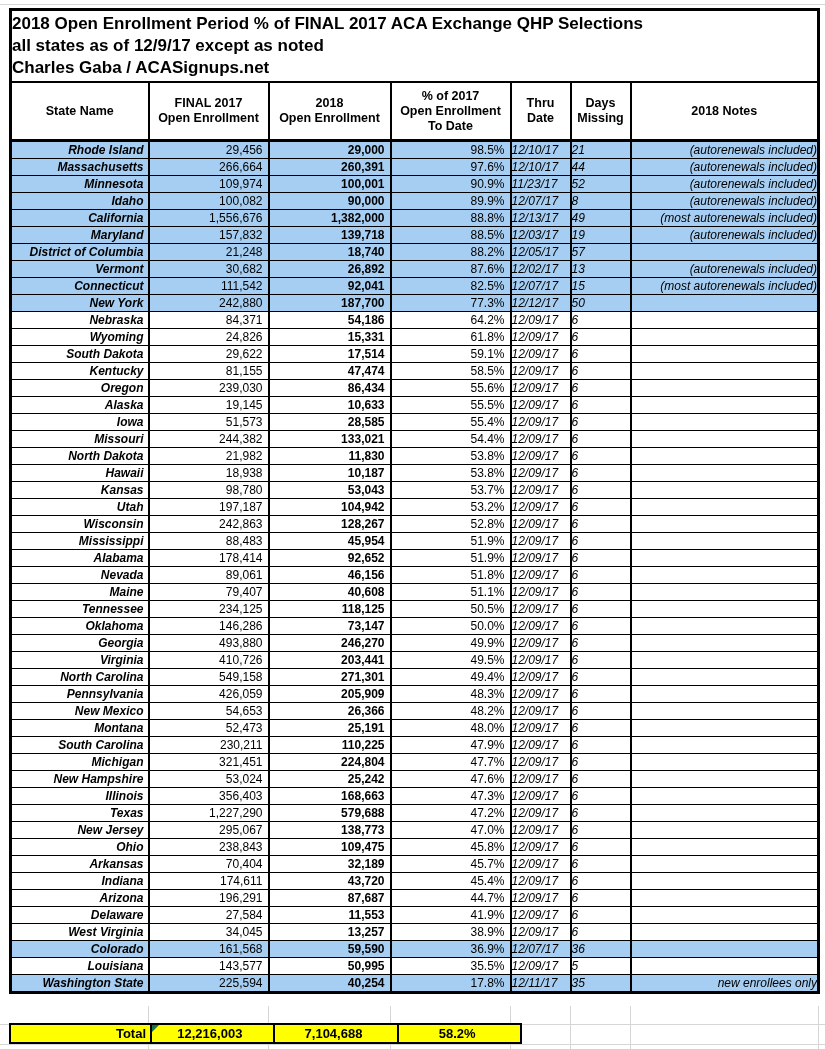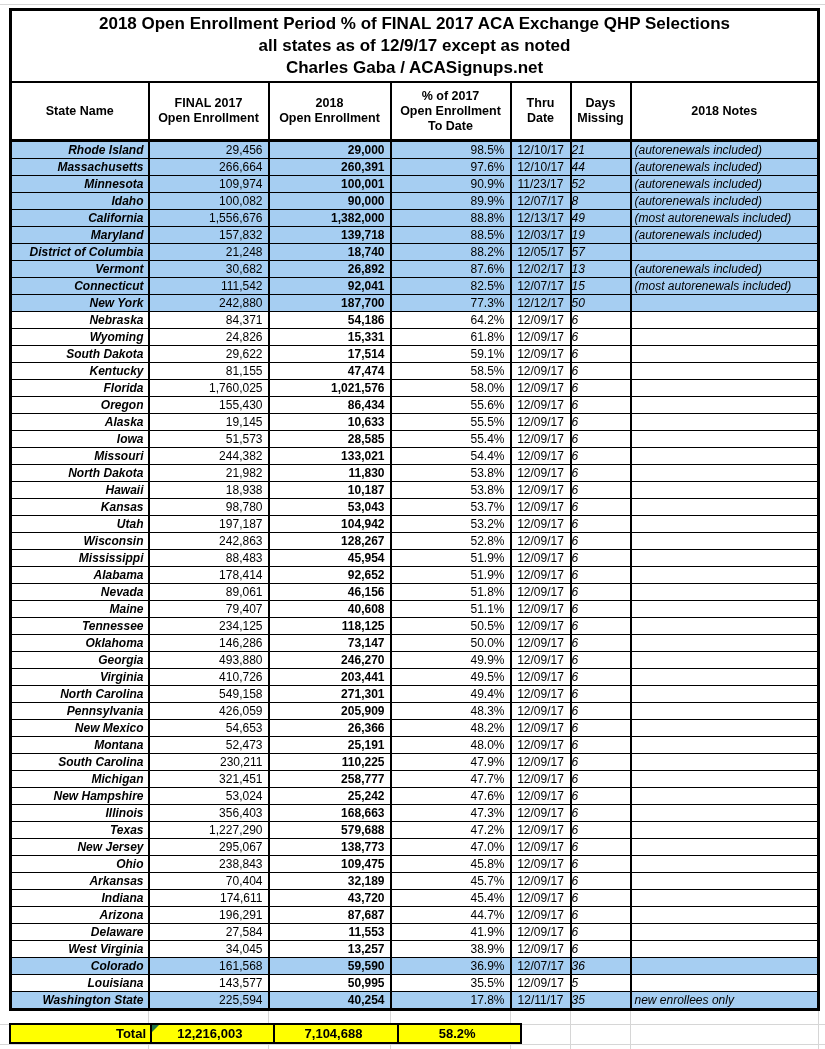--- a/index.html
+++ b/index.html
@@ -6,29 +6,29 @@
   body{width:825px;height:1049px;overflow:hidden;font-family:"Liberation Sans",sans-serif;color:#000;}
   .sheet{position:relative;width:825px;height:1049px;background:#fff;}
   
   .gridlines div{position:absolute;background:#d6d6d6;z-index:0;}
   .gl-v{width:1px;top:1006px;height:43px;}
   .gl-h{height:1px;left:0;width:825px;}
   
   table{border-collapse:collapse;table-layout:fixed;position:absolute;z-index:1;background:#fff;}
   .main-table{top:8px;left:9px;width:811px;border:3px solid #000;}
   .main-table th,.main-table td{border-left:2px solid #000;border-right:2px solid #000;border-top:1px solid #000;border-bottom:1px solid #000;overflow:hidden;white-space:nowrap;background:#fff;}
-  .title-cell{border-bottom:2px solid #000 !important;text-align:center;font-weight:bold;font-size:17px;line-height:22px;height:66px;padding:2px 0;background:#fff;}
+  .title-cell{border-bottom:2px solid #000 !important;text-align:left;font-weight:bold;font-size:17px;line-height:22px;height:66px;padding:2px 0;background:#fff;}
   .colhead-row th{height:54px;font-size:12.5px;font-weight:bold;text-align:center;vertical-align:middle;white-space:pre-line;line-height:15px;border-bottom:3px solid #000;background:#fff;}
   .main-table td{height:16px;font-size:12px;line-height:16px;padding:0;}
   .col-state{font-weight:bold;text-align:right;padding-right:4px !important;font-style:italic;}
   .col-num{text-align:right;padding-right:5px !important;}
   .col-num.bold{font-weight:bold;}
-  .col-date{text-align:center;}
+  .col-date{font-style:italic;}
   .col-days{font-style:italic;}
-  .col-notes{font-style:italic;text-align:left;padding-left:3px !important;font-size:11.5px;margin-left:7px;}
+  .col-notes{font-style:italic;text-align:right;padding-left:3px !important;font-size:11.5px;margin-left:7px;}
   tr.hl td{background:var(--hl,#A6CEF2);}
   
   .total-table{top:1023px;left:9px;width:513px;border:2px solid #000;}
   .total-table td{border:2px solid #000;background:var(--yellow,#FFFF00);height:15px;font-size:13px;font-weight:bold;line-height:15px;padding:1px 0;}
   .t-label{text-align:right;padding-right:4px !important;}
   .t-num{text-align:center;padding-right:5px !important;position:relative;}
   .flag{position:absolute;top:0;left:0;width:0;height:0;border-top:7px solid var(--flag,#1E7145);border-right:7px solid transparent;}
 </style>
 </head>
 <body>
@@ -203,31 +203,22 @@
         <tr>
           <td class="col-state">Kentucky</td>
           <td class="col-num">81,155</td>
           <td class="col-num bold">47,474</td>
           <td class="col-num">58.5%</td>
           <td class="col-date">12/09/17</td>
           <td class="col-days">6</td>
           <td class="col-notes"></td>
         </tr>
         <tr>
-          <td class="col-state">Florida</td>
-          <td class="col-num">1,760,025</td>
-          <td class="col-num bold">1,021,576</td>
-          <td class="col-num">58.0%</td>
-          <td class="col-date">12/09/17</td>
-          <td class="col-days">6</td>
-          <td class="col-notes"></td>
-        </tr>
-        <tr>
           <td class="col-state">Oregon</td>
-          <td class="col-num">155,430</td>
+          <td class="col-num">239,030</td>
           <td class="col-num bold">86,434</td>
           <td class="col-num">55.6%</td>
           <td class="col-date">12/09/17</td>
           <td class="col-days">6</td>
           <td class="col-notes"></td>
         </tr>
         <tr>
           <td class="col-state">Alaska</td>
           <td class="col-num">19,145</td>
           <td class="col-num bold">10,633</td>
@@ -412,21 +403,21 @@
           <td class="col-num">230,211</td>
           <td class="col-num bold">110,225</td>
           <td class="col-num">47.9%</td>
           <td class="col-date">12/09/17</td>
           <td class="col-days">6</td>
           <td class="col-notes"></td>
         </tr>
         <tr>
           <td class="col-state">Michigan</td>
           <td class="col-num">321,451</td>
-          <td class="col-num bold">258,777</td>
+          <td class="col-num bold">224,804</td>
           <td class="col-num">47.7%</td>
           <td class="col-date">12/09/17</td>
           <td class="col-days">6</td>
           <td class="col-notes"></td>
         </tr>
         <tr>
           <td class="col-state">New Hampshire</td>
           <td class="col-num">53,024</td>
           <td class="col-num bold">25,242</td>
           <td class="col-num">47.6%</td>

